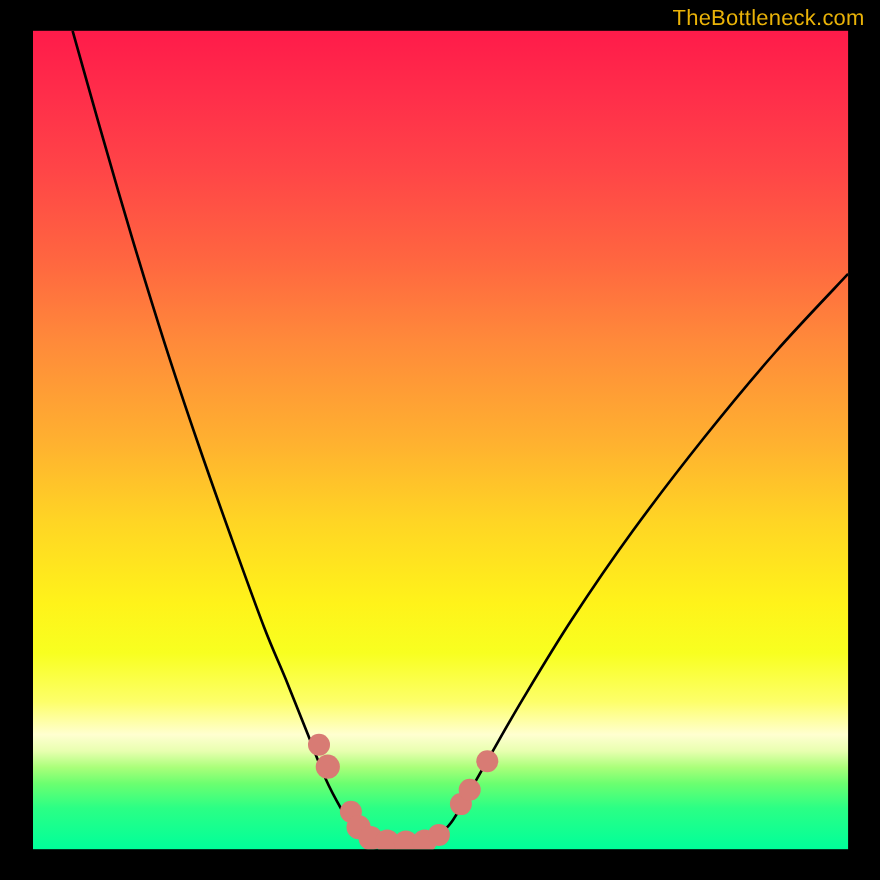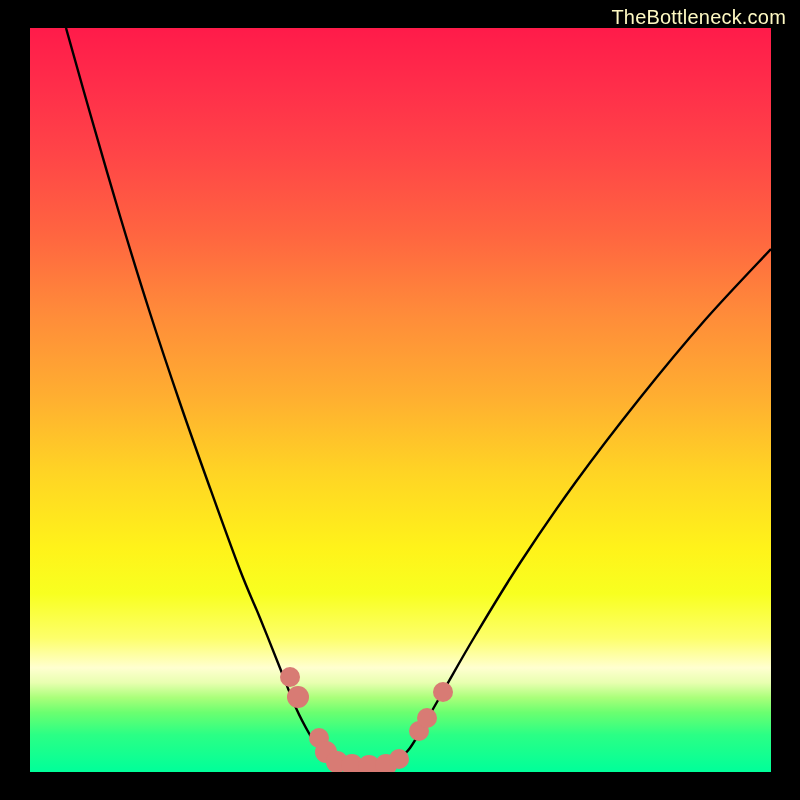--- a/index.html
+++ b/index.html
@@ -42,21 +42,21 @@
       #aaff7a 90%,
       #6bff70 92%,
       #2bff85 95%,
       #00ff9a 100%
     );
   }
   .watermark {
     position: absolute;
     top: 6px;
     right: 14px;
-    color: #fef9c3;
+    color: #eab308;
     font-size: 20px;
     font-weight: 500;
     letter-spacing: 0.2px;
     z-index: 20;
   }
   svg.curves {
     position: absolute;
     left: 0;
     top: 0;
     width: 741px;

